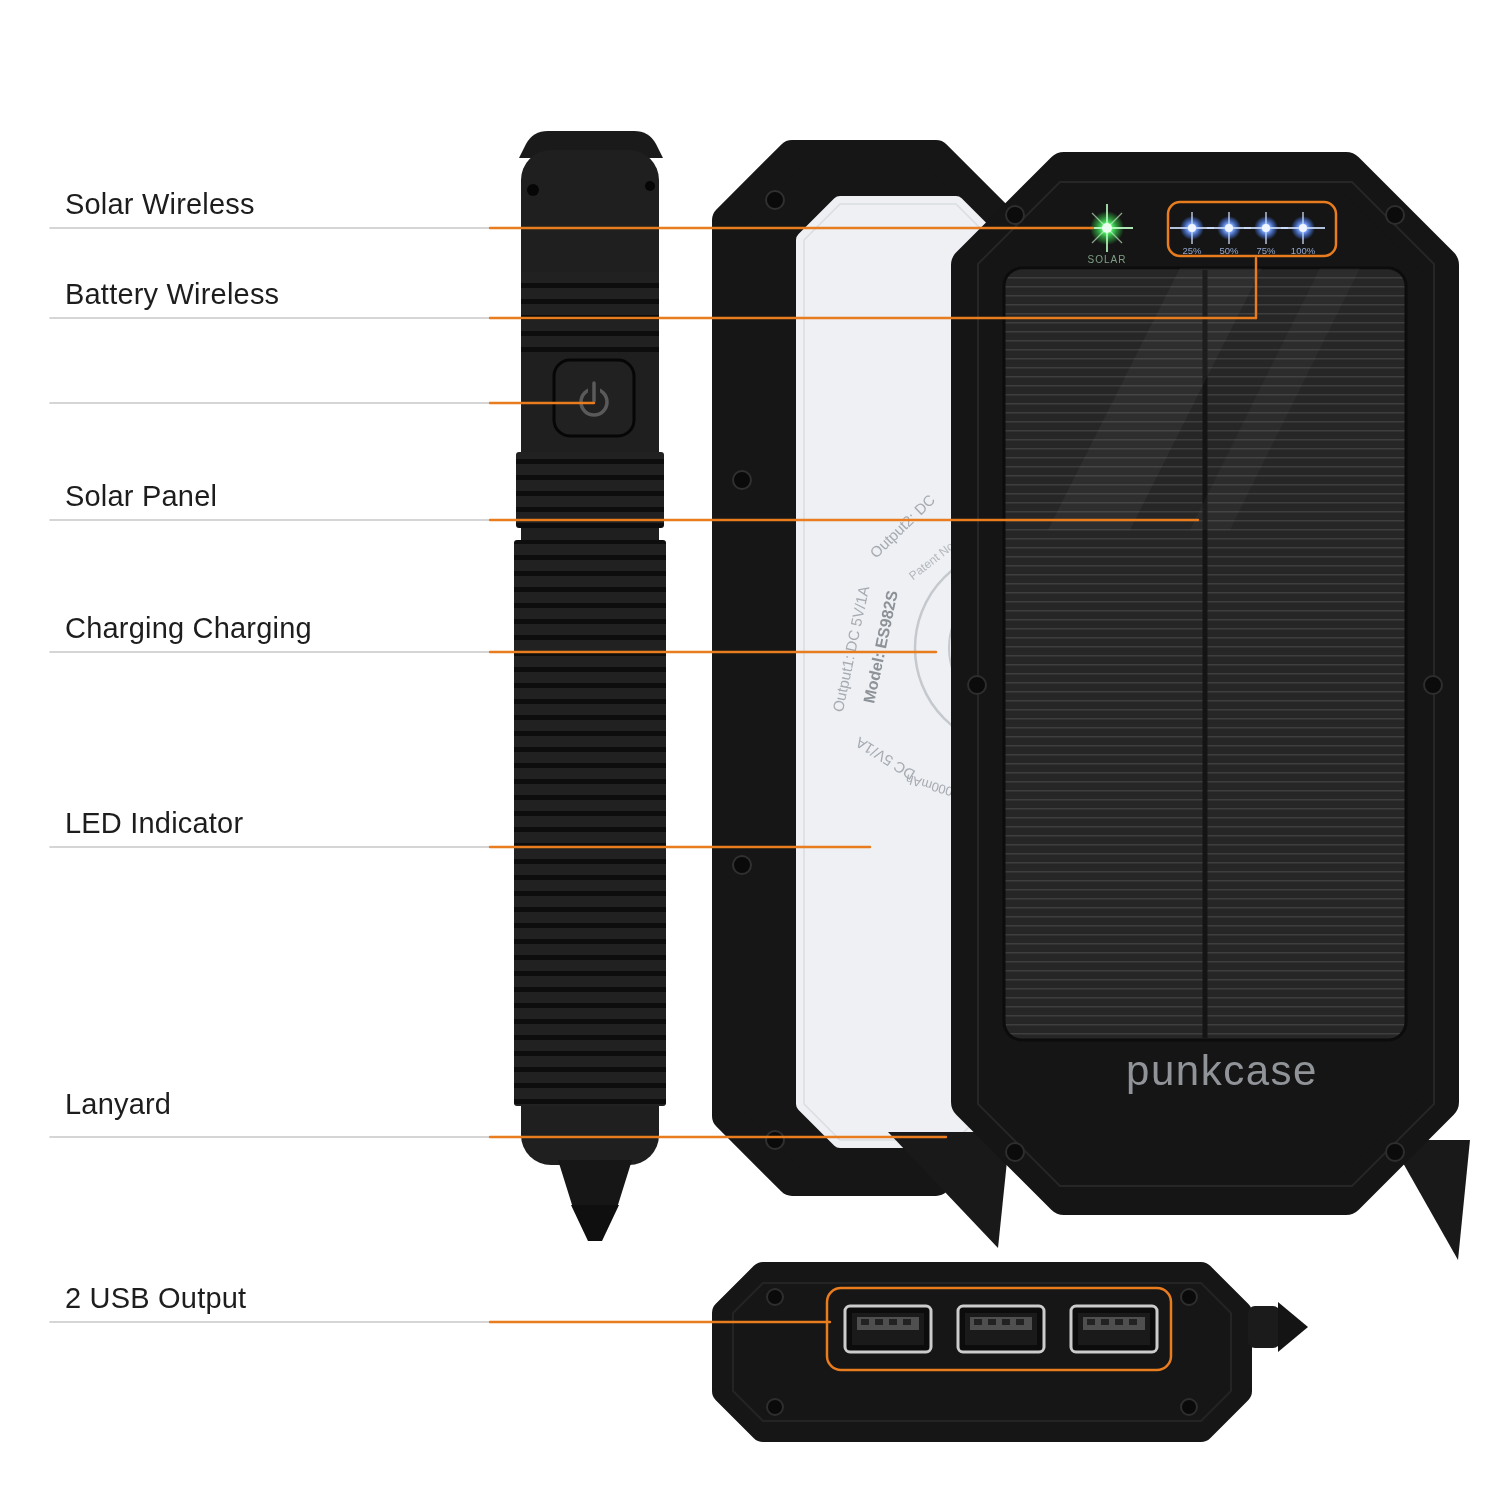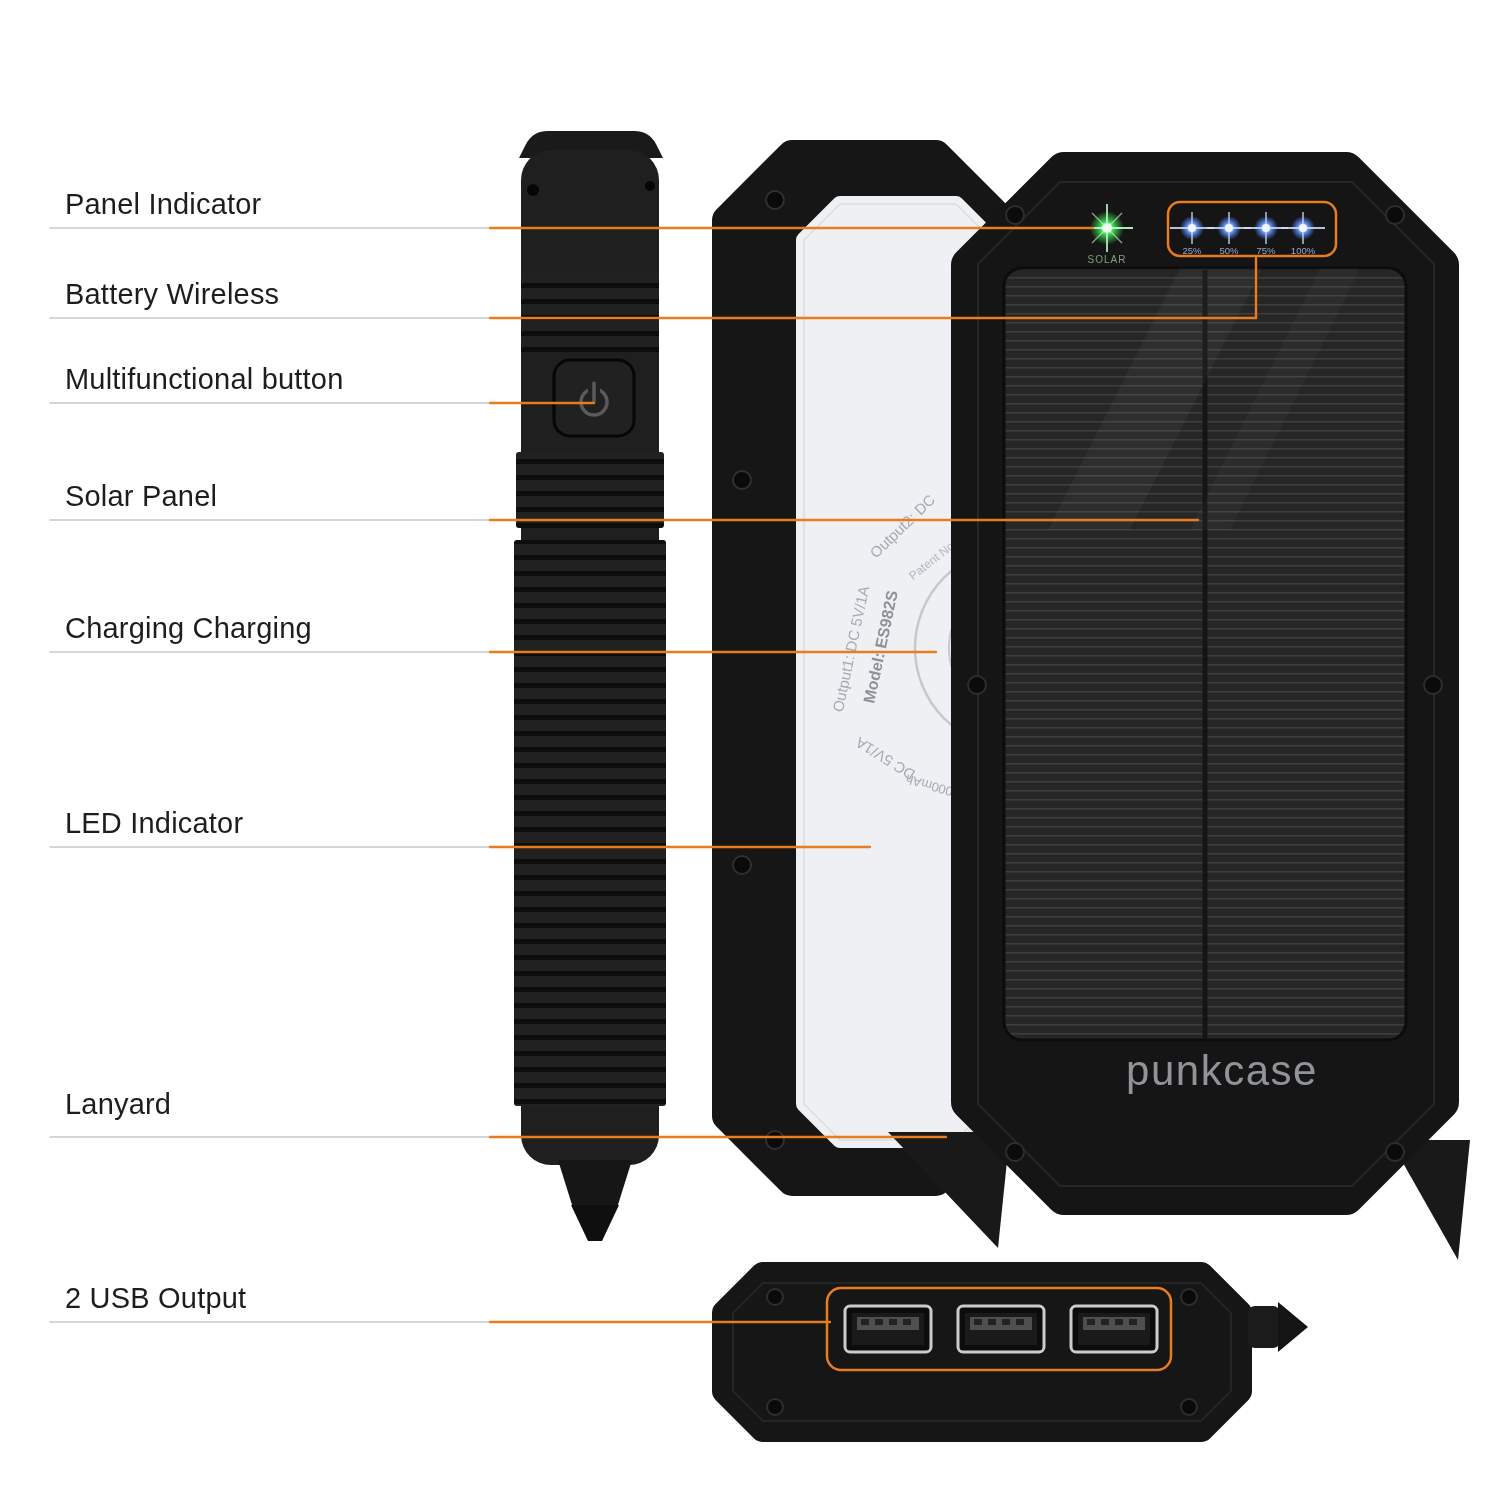--- a/index.html
+++ b/index.html
@@ -237,22 +237,21 @@
       <line x1="50" y1="1137" x2="490" y2="1137" stroke="#c8c8c8" stroke-width="1.6"></line>
       <line x1="490" y1="1137" x2="946" y2="1137" stroke="#e87c1e" stroke-width="2.4"></line>
     </g>
     <g>
       <line x1="50" y1="1322" x2="490" y2="1322" stroke="#c8c8c8" stroke-width="1.6"></line>
       <line x1="490" y1="1322" x2="830" y2="1322" stroke="#e87c1e" stroke-width="2.4"></line>
     </g>
   </g>
 </svg>
 
-  <div class="label" style="top:188px">Panel Indicator</div>
+  <div class="label" style="top:188px">Solar Wireless</div>
   <div class="label" style="top:278px">Battery Wireless</div>
-  <div class="label" style="top:363px">Multifunctional button</div>
   <div class="label" style="top:480px">Solar Panel</div>
   <div class="label" style="top:612px">Charging Charging</div>
   <div class="label" style="top:807px">LED Indicator</div>
   <div class="label" style="top:1088px">Lanyard</div>
   <div class="label" style="top:1282px">2 USB Output</div>
 
 </div>
 
 </body></html>

